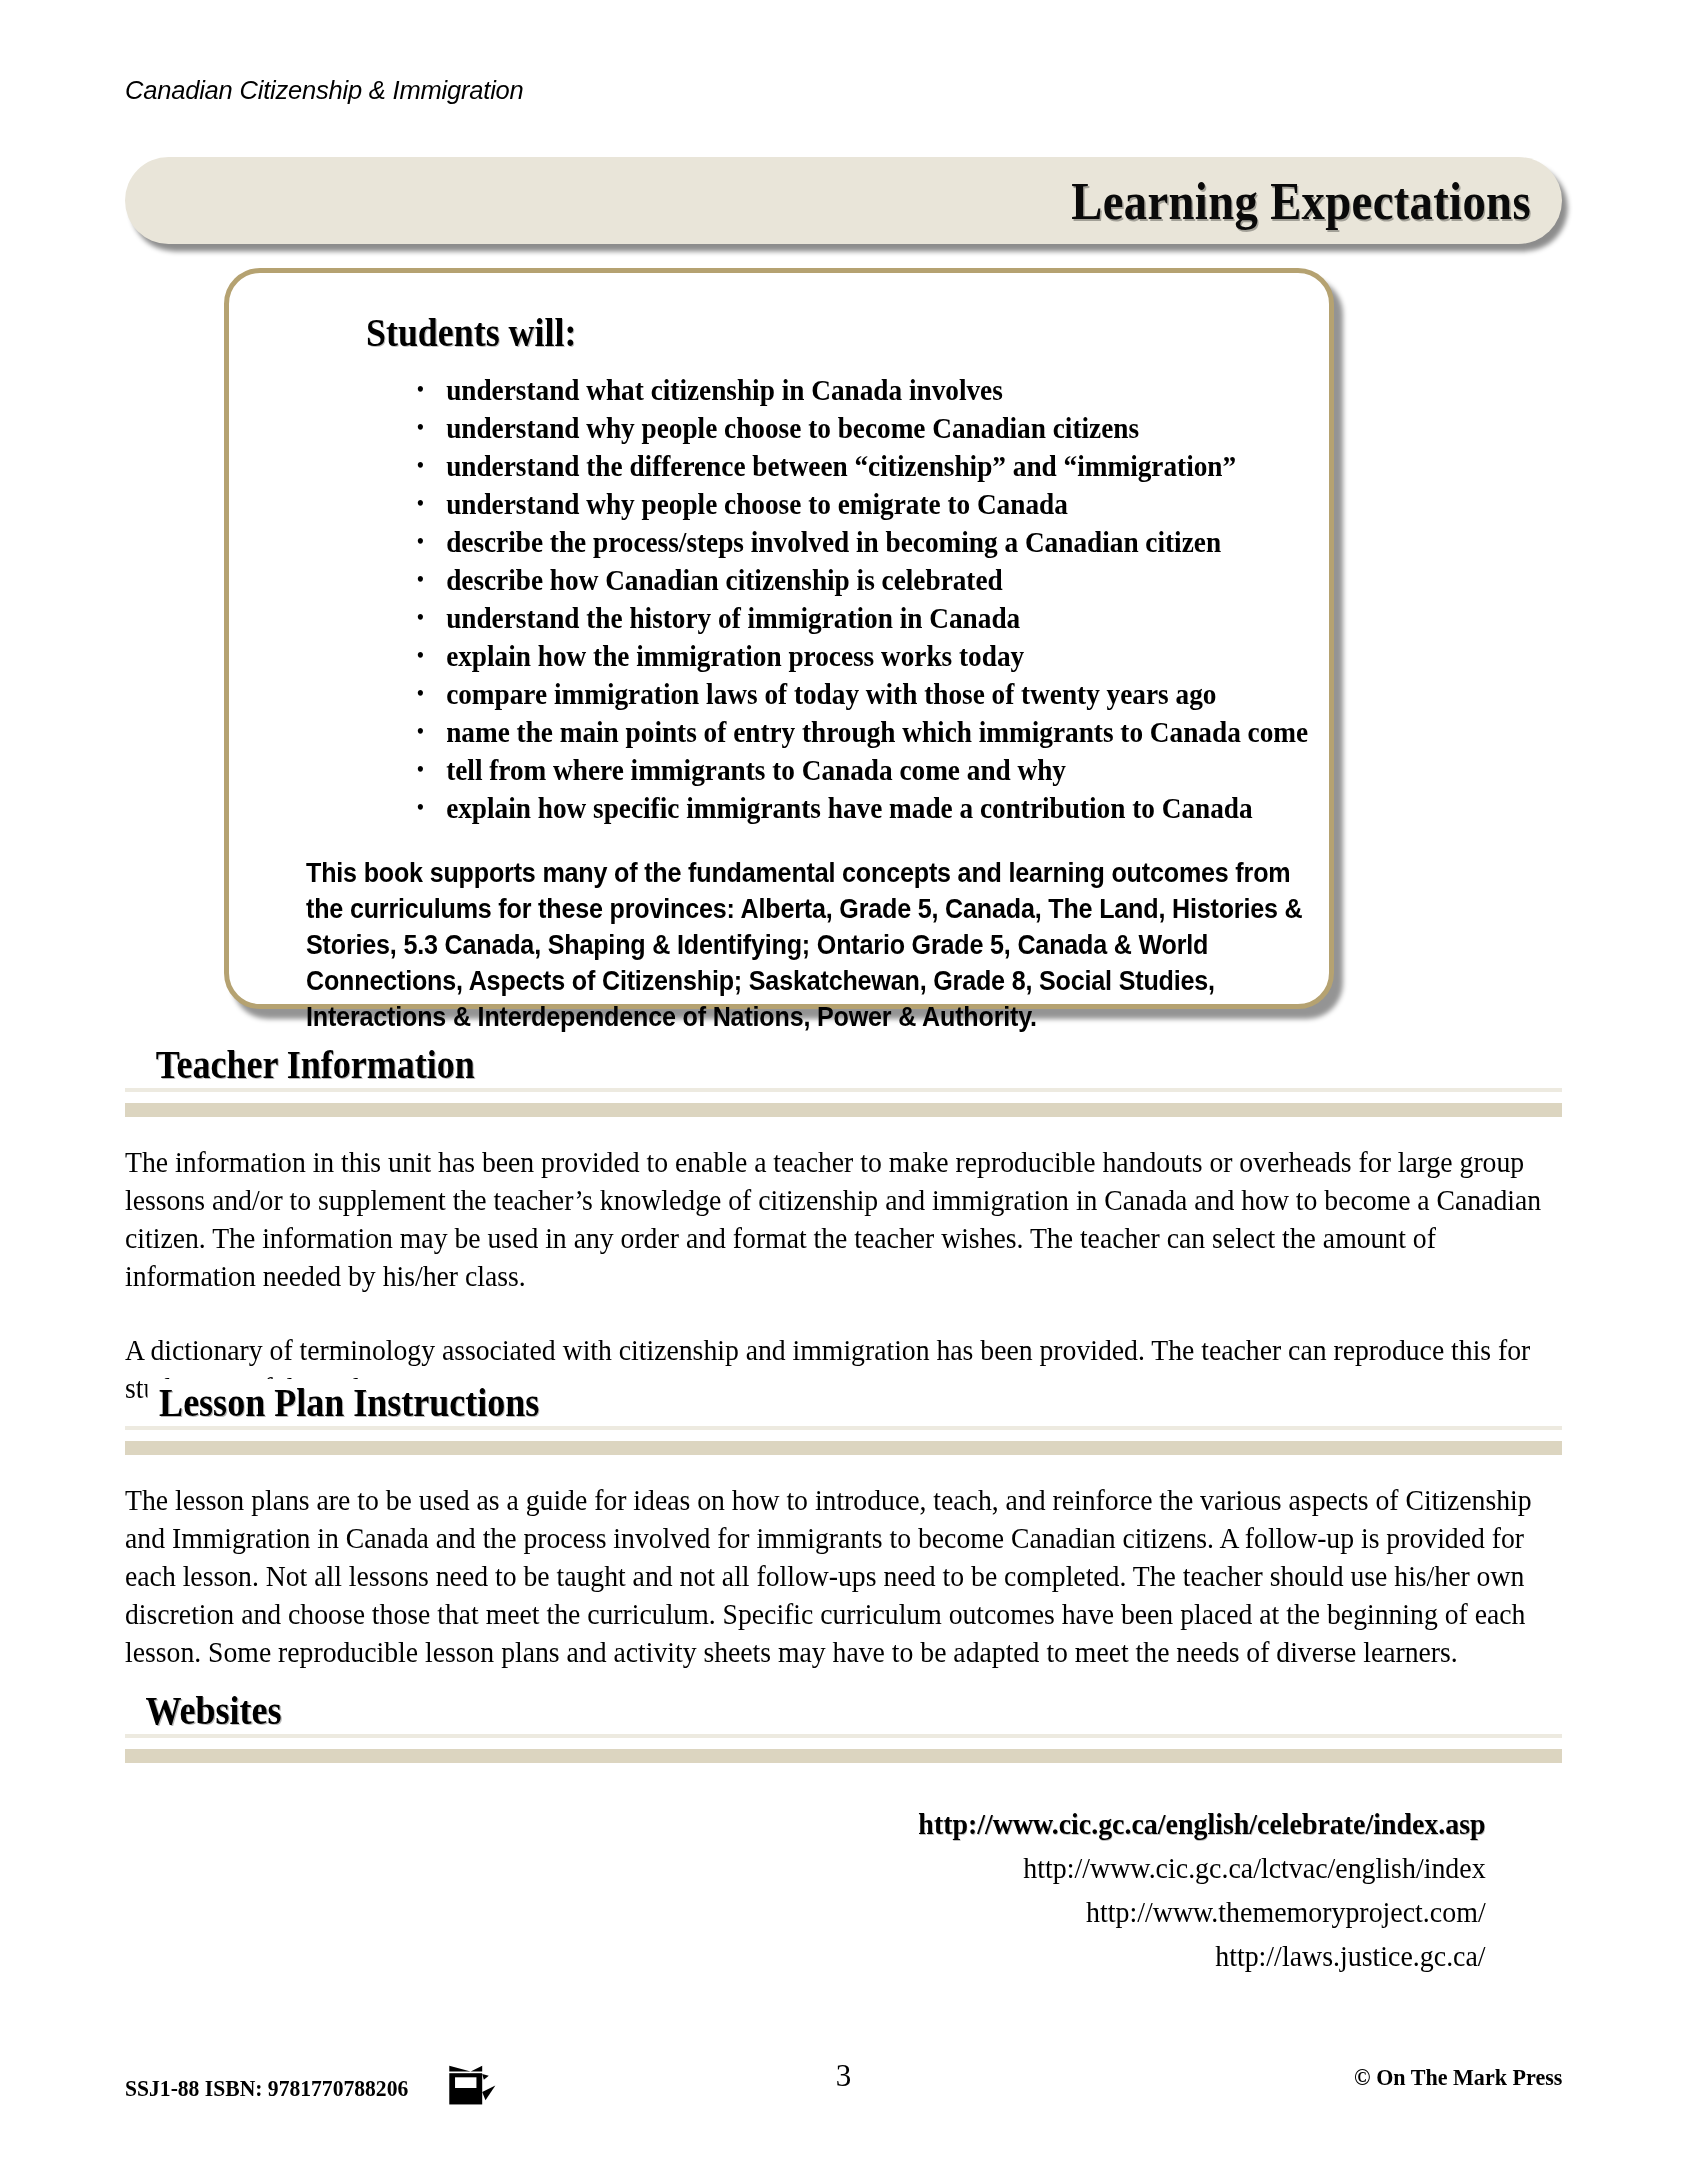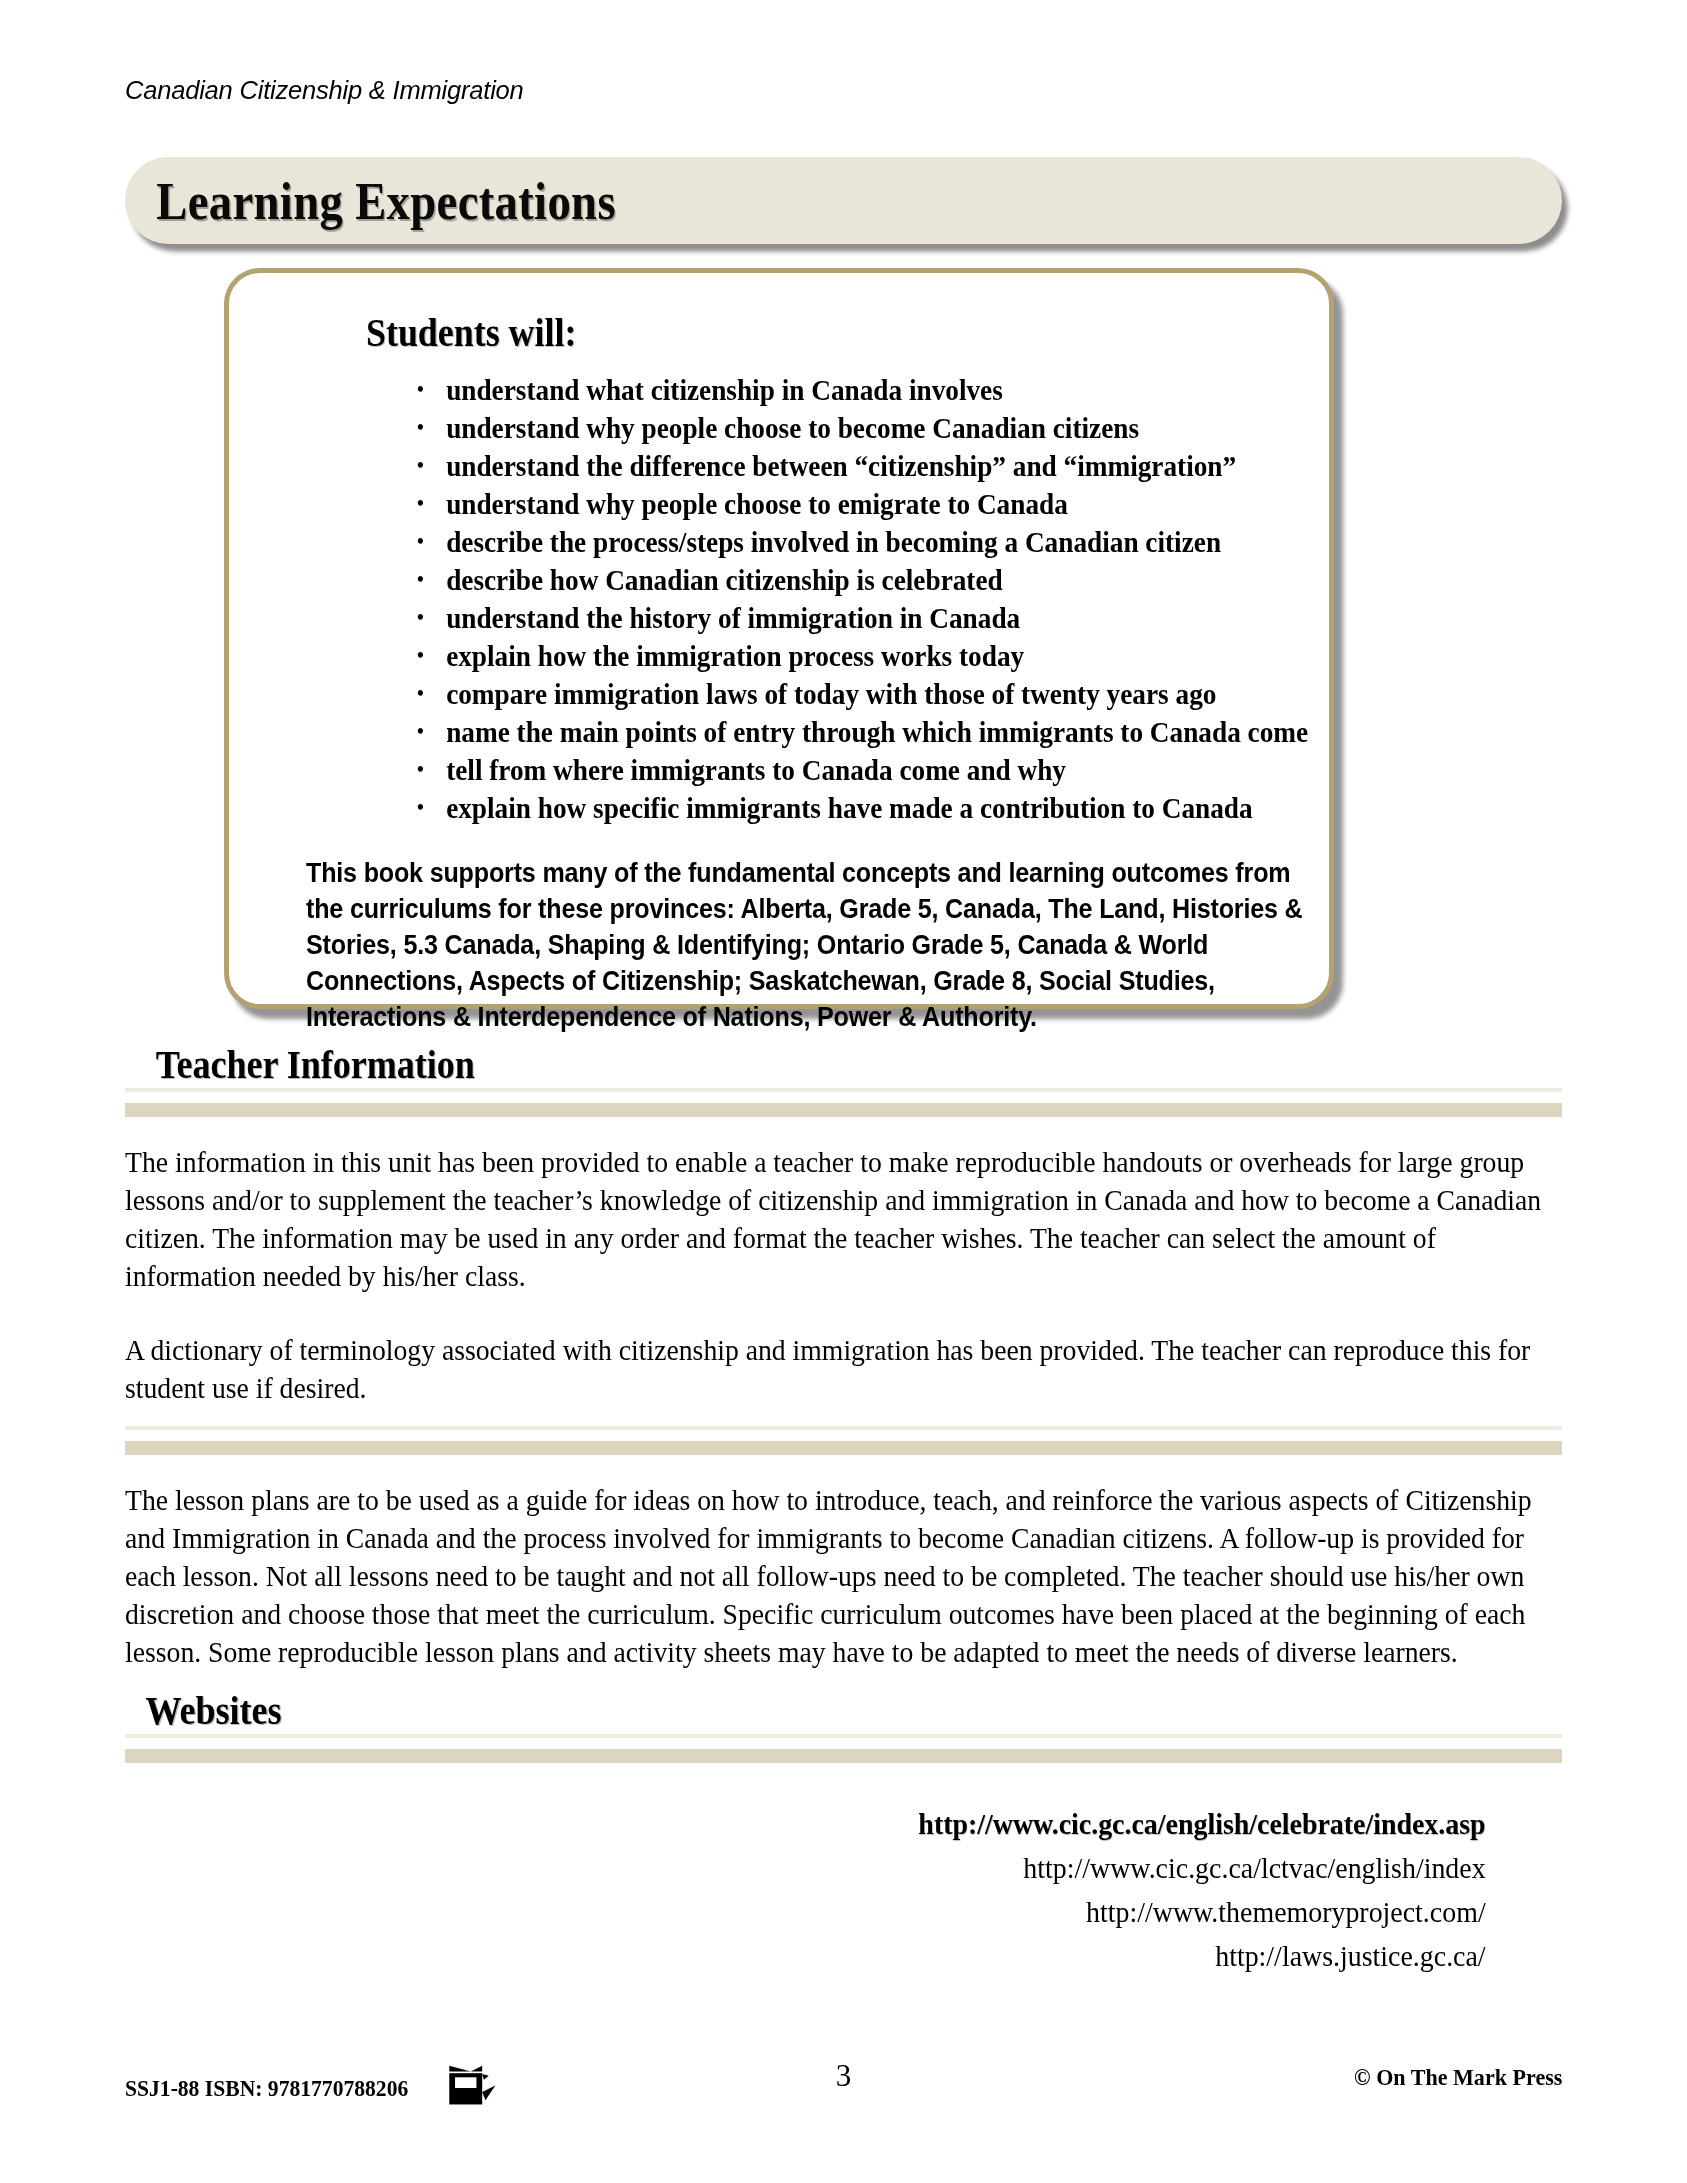--- a/index.html
+++ b/index.html
@@ -41,21 +41,21 @@
     position: absolute;
     left: 125px;
     top: 157px;
     width: 1437px;
     height: 87px;
     background: #E9E5D9;
     border-radius: 44px;
     box-shadow: 5.8px 7.4px 5px rgba(0,0,0,0.45);
     display: flex;
     align-items: center;
-    justify-content: flex-start;
+    justify-content: flex-end;
   }
   .title-banner .title-text {
     font-family: "Liberation Serif", serif;
     font-weight: bold;
     font-size: 53px;
     letter-spacing: 0.4px;
     transform: scaleX(0.88);
     color: #0a0a0a;
     text-shadow: 1.6px 1.6px 0 rgba(0,0,0,0.30);
   }
@@ -306,20 +306,23 @@
       </div>
     </div>
     <p class="body-par" style="margin-top:30px;">The information in this unit has been provided to enable a teacher to make reproducible handouts or overheads for large group lessons and/or to supplement the teacher’s knowledge of citizenship and immigration in Canada and how to become a Canadian citizen.  The information may be used in any order and format the teacher wishes.  The teacher can select the amount of information needed by his/her class.</p>
     <p class="body-par">A dictionary of terminology associated with citizenship and immigration has been provided.  The teacher can reproduce this for student use if desired.</p>
   </div>
 
   <div class="section" style="top:1372px;">
     <div class="sec-head-wrap">
       <div class="rule-thin"></div>
       <div class="rule-thick"></div>
+      <div class="sec-title">
+        <span>Lesson Plan Instructions</span>
+      </div>
     </div>
     <p class="body-par" style="margin-top:30px;">The lesson plans are to be used as a guide for ideas on how to introduce, teach, and reinforce the various aspects of Citizenship and Immigration in Canada and the process involved for immigrants to become Canadian citizens.  A follow-up is provided for each lesson.  Not all lessons need to be taught and not all follow-ups need to be completed.  The teacher should use his/her own discretion and choose those that meet the curriculum.  Specific curriculum outcomes have been placed at the beginning of each lesson.  Some reproducible lesson plans and activity sheets may have to be adapted to meet the needs of diverse learners.</p>
   </div>
 
   <div class="section" style="top:1680px;">
     <div class="sec-head-wrap">
       <div class="rule-thin"></div>
       <div class="rule-thick"></div>
       <div class="sec-title">
         <span>Websites</span>

